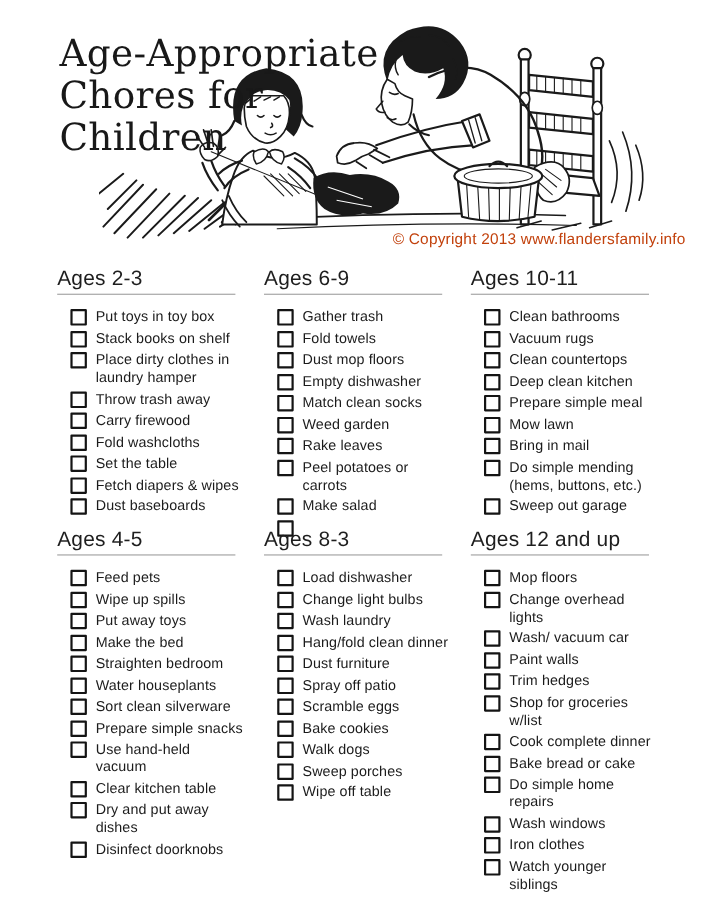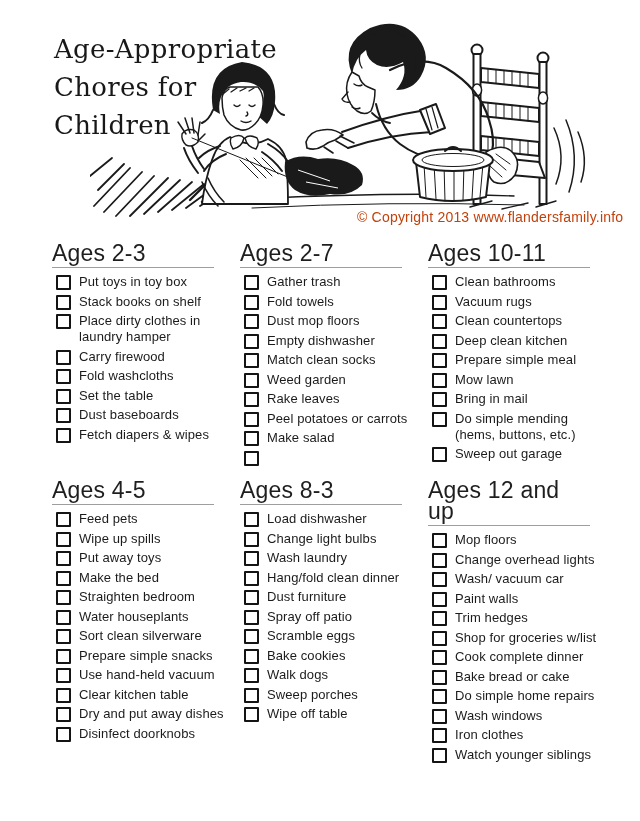--- a/index.html
+++ b/index.html
@@ -2,35 +2,35 @@
 <html><head>
 <meta charset="utf-8">
 <style>
   html,body{margin:0;padding:0;background:#fff;}
   #page{position:relative;width:640px;height:821px;background:#ffffff;overflow:hidden;
         font-family:"Liberation Sans",sans-serif;color:#1c1c1c;}
 
   
   #title{position:absolute;left:54px;top:30px;
          font-family:"DejaVu Serif","Liberation Serif",serif;
-         font-size:26px;line-height:38px;color:#181818;letter-spacing:.3px;}
+         font-size:34px;line-height:38px;color:#181818;letter-spacing:.3px;}
 
   
   #art{position:absolute;left:90px;top:10px;width:520px;height:210px;}
 
   
   #copyright{position:absolute;left:357px;top:209px;font-size:14px;color:#c2410c;letter-spacing:.2px;}
 
   
   #grid{position:absolute;left:52px;top:243px;display:grid;
         grid-template-columns:188px 188px 188px;grid-template-rows:237px auto;}
   section{width:182px;}
-  h2{margin:0 0 6px 0;font-size:23px;line-height:21px;font-weight:400;color:#1e1e1e;
+  h2{margin:0 0 6px 0;font-size:19px;line-height:21px;font-weight:400;color:#1e1e1e;
      letter-spacing:.2px;width:162px;border-bottom:1.5px solid #9e9e9e;padding-bottom:3px;}
-  ul{list-style:none;margin:4px;padding:0;}
+  ul{list-style:none;margin:12px;padding:0;}
   li.chore{display:flex;align-items:flex-start;margin-bottom:3.5px;}
   .box{flex:none;width:11px;height:11px;border:2px solid #141414;border-radius:1px;
        margin:1px 8px 0 0;background:#fff;}
   .lbl{font-size:13px;line-height:16px;color:#1b1b1b;letter-spacing:.1px;white-space:pre-line;}
 
   svg .ink{stroke:#1a1a1a;fill:none;stroke-linecap:round;stroke-linejoin:round;}
   svg .fillink{fill:#1a1a1a;stroke:none;}
   svg .paper{fill:#ffffff;stroke:#1a1a1a;stroke-linejoin:round;}
 </style>
 </head>
@@ -153,42 +153,46 @@
             <span class="box"></span>
             <span class="lbl">Stack books on shelf</span>
           </li>
           <li class="chore">
             <span class="box"></span>
             <span class="lbl">Place dirty clothes in
 laundry hamper</span>
           </li>
           <li class="chore">
             <span class="box"></span>
+            <span class="lbl">Throw trash away</span>
+          </li>
+          <li class="chore">
+            <span class="box"></span>
             <span class="lbl">Carry firewood</span>
           </li>
           <li class="chore">
             <span class="box"></span>
             <span class="lbl">Fold washcloths</span>
           </li>
           <li class="chore">
             <span class="box"></span>
             <span class="lbl">Set the table</span>
           </li>
           <li class="chore">
             <span class="box"></span>
+            <span class="lbl">Fetch diapers &amp; wipes</span>
+          </li>
+          <li class="chore">
+            <span class="box"></span>
             <span class="lbl">Dust baseboards</span>
           </li>
-          <li class="chore">
-            <span class="box"></span>
-            <span class="lbl">Fetch diapers &amp; wipes</span>
-          </li>
-        </ul>
-    </section>
-    <section>
-      <h2>Ages 2-7</h2>
+        </ul>
+    </section>
+    <section>
+      <h2>Ages 6-9</h2>
       <ul>
           <li class="chore">
             <span class="box"></span>
             <span class="lbl">Gather trash</span>
           </li>
           <li class="chore">
             <span class="box"></span>
             <span class="lbl">Fold towels</span>
           </li>
           <li class="chore">

